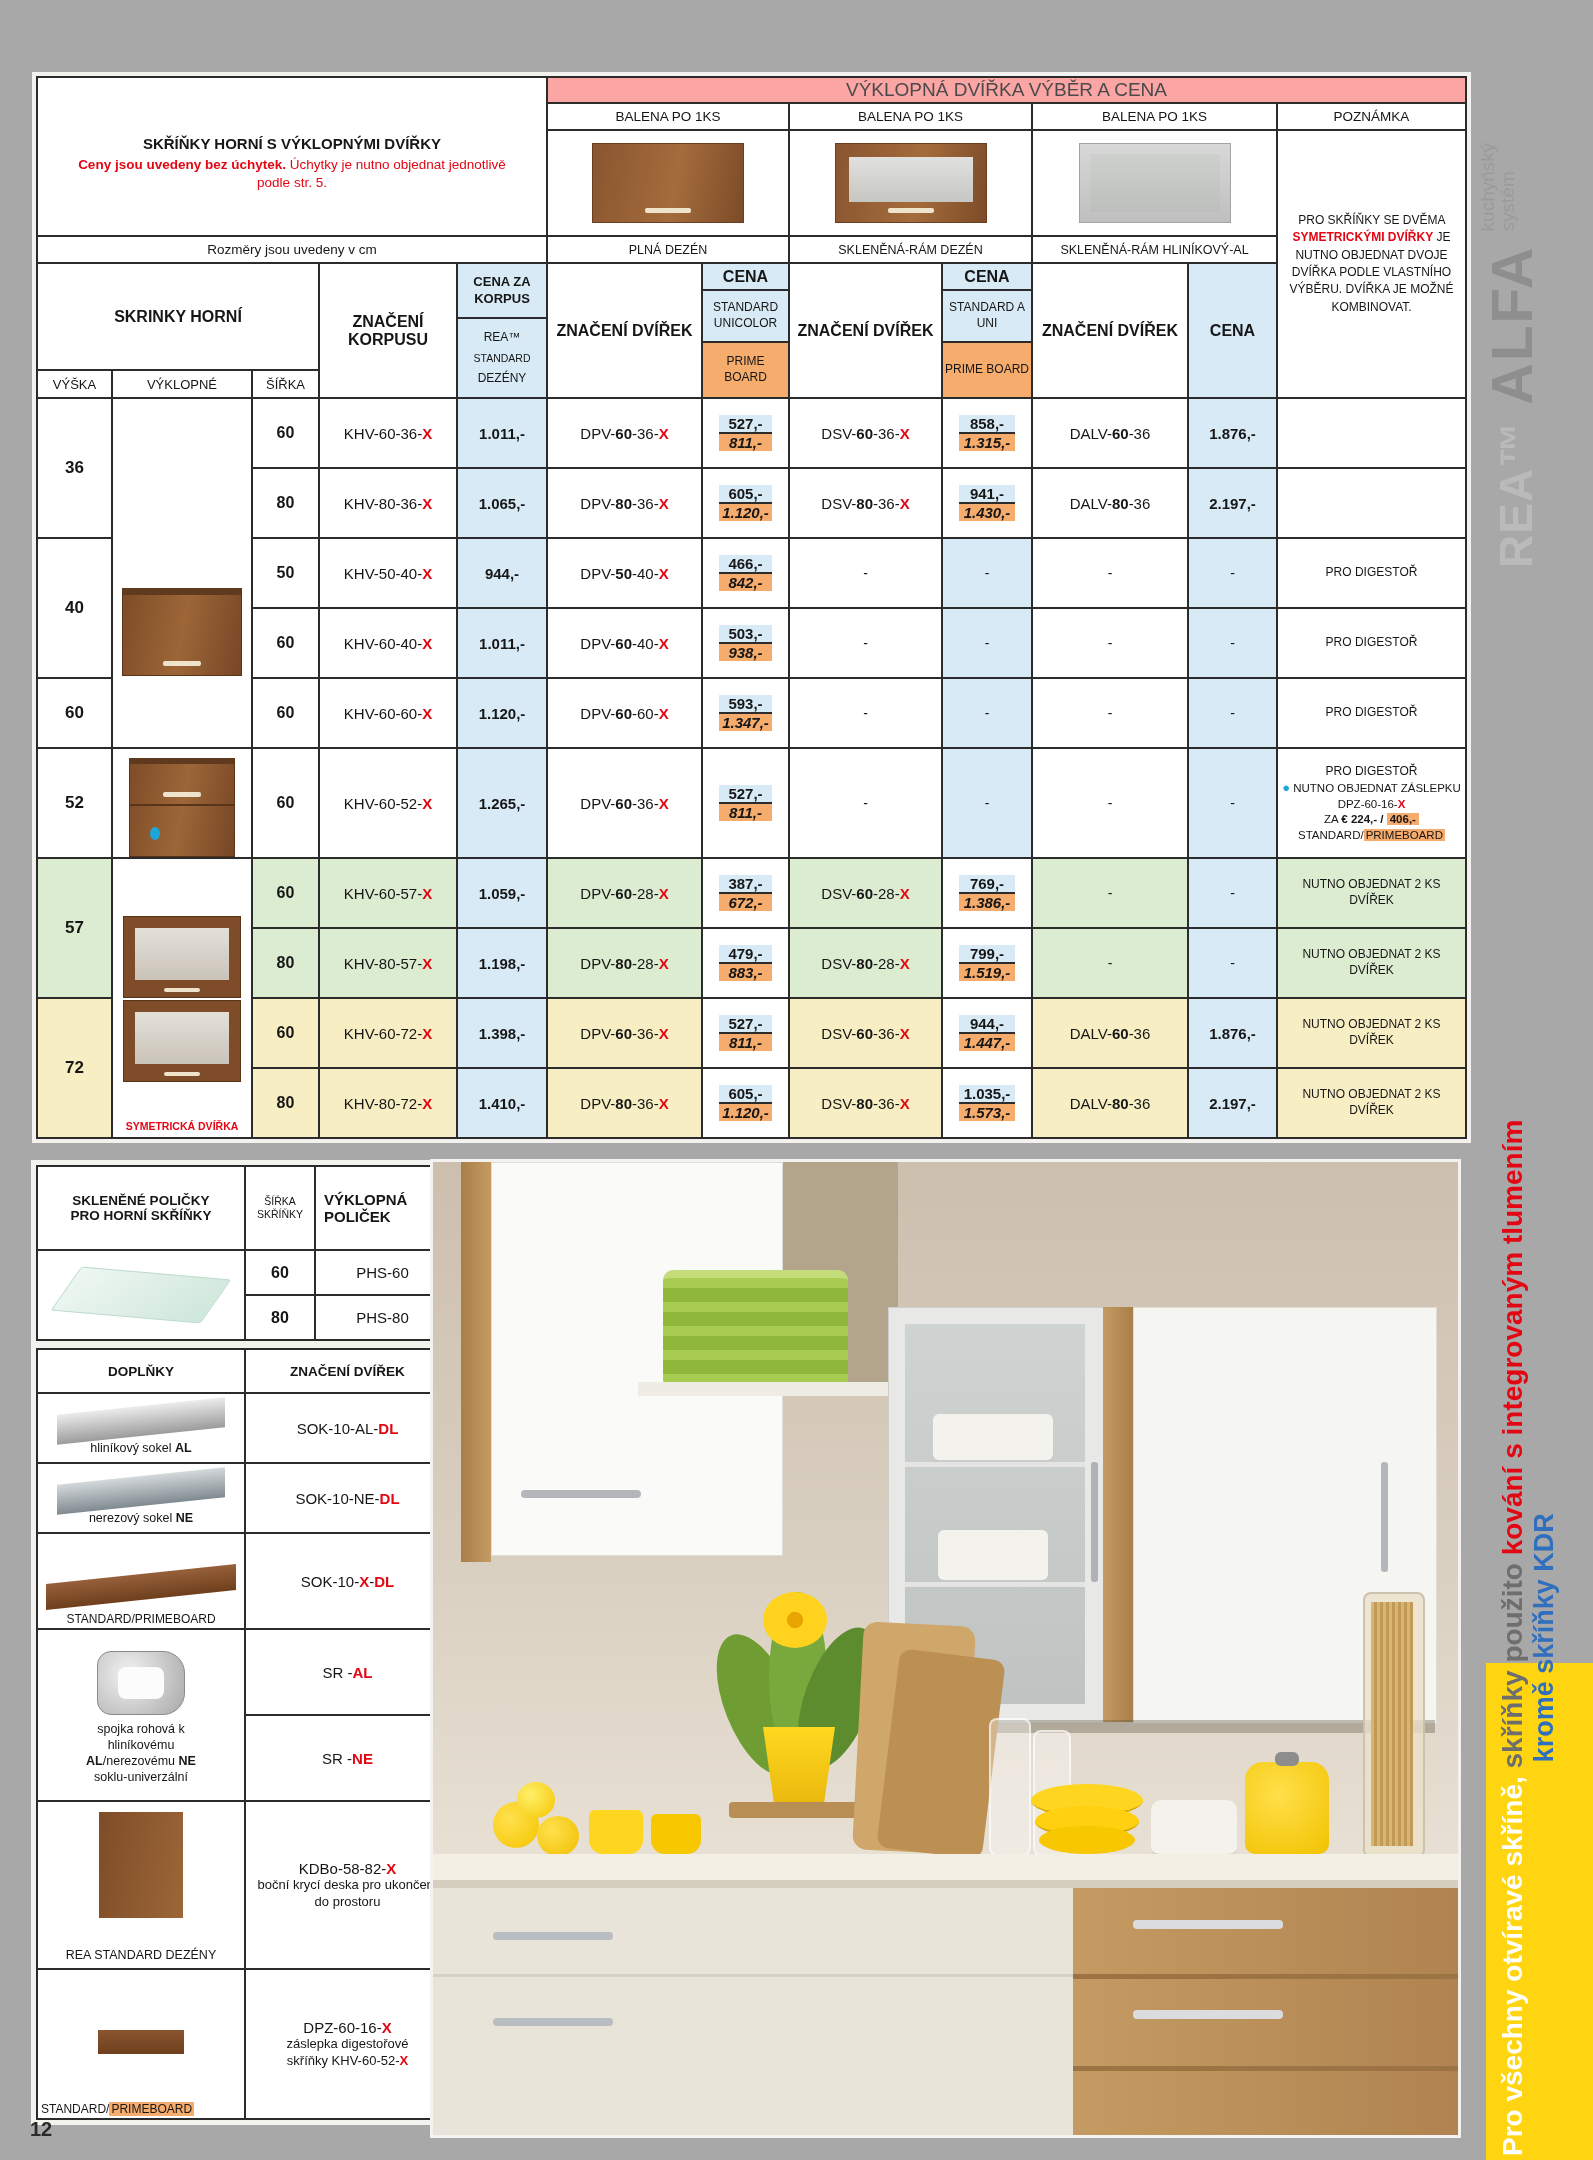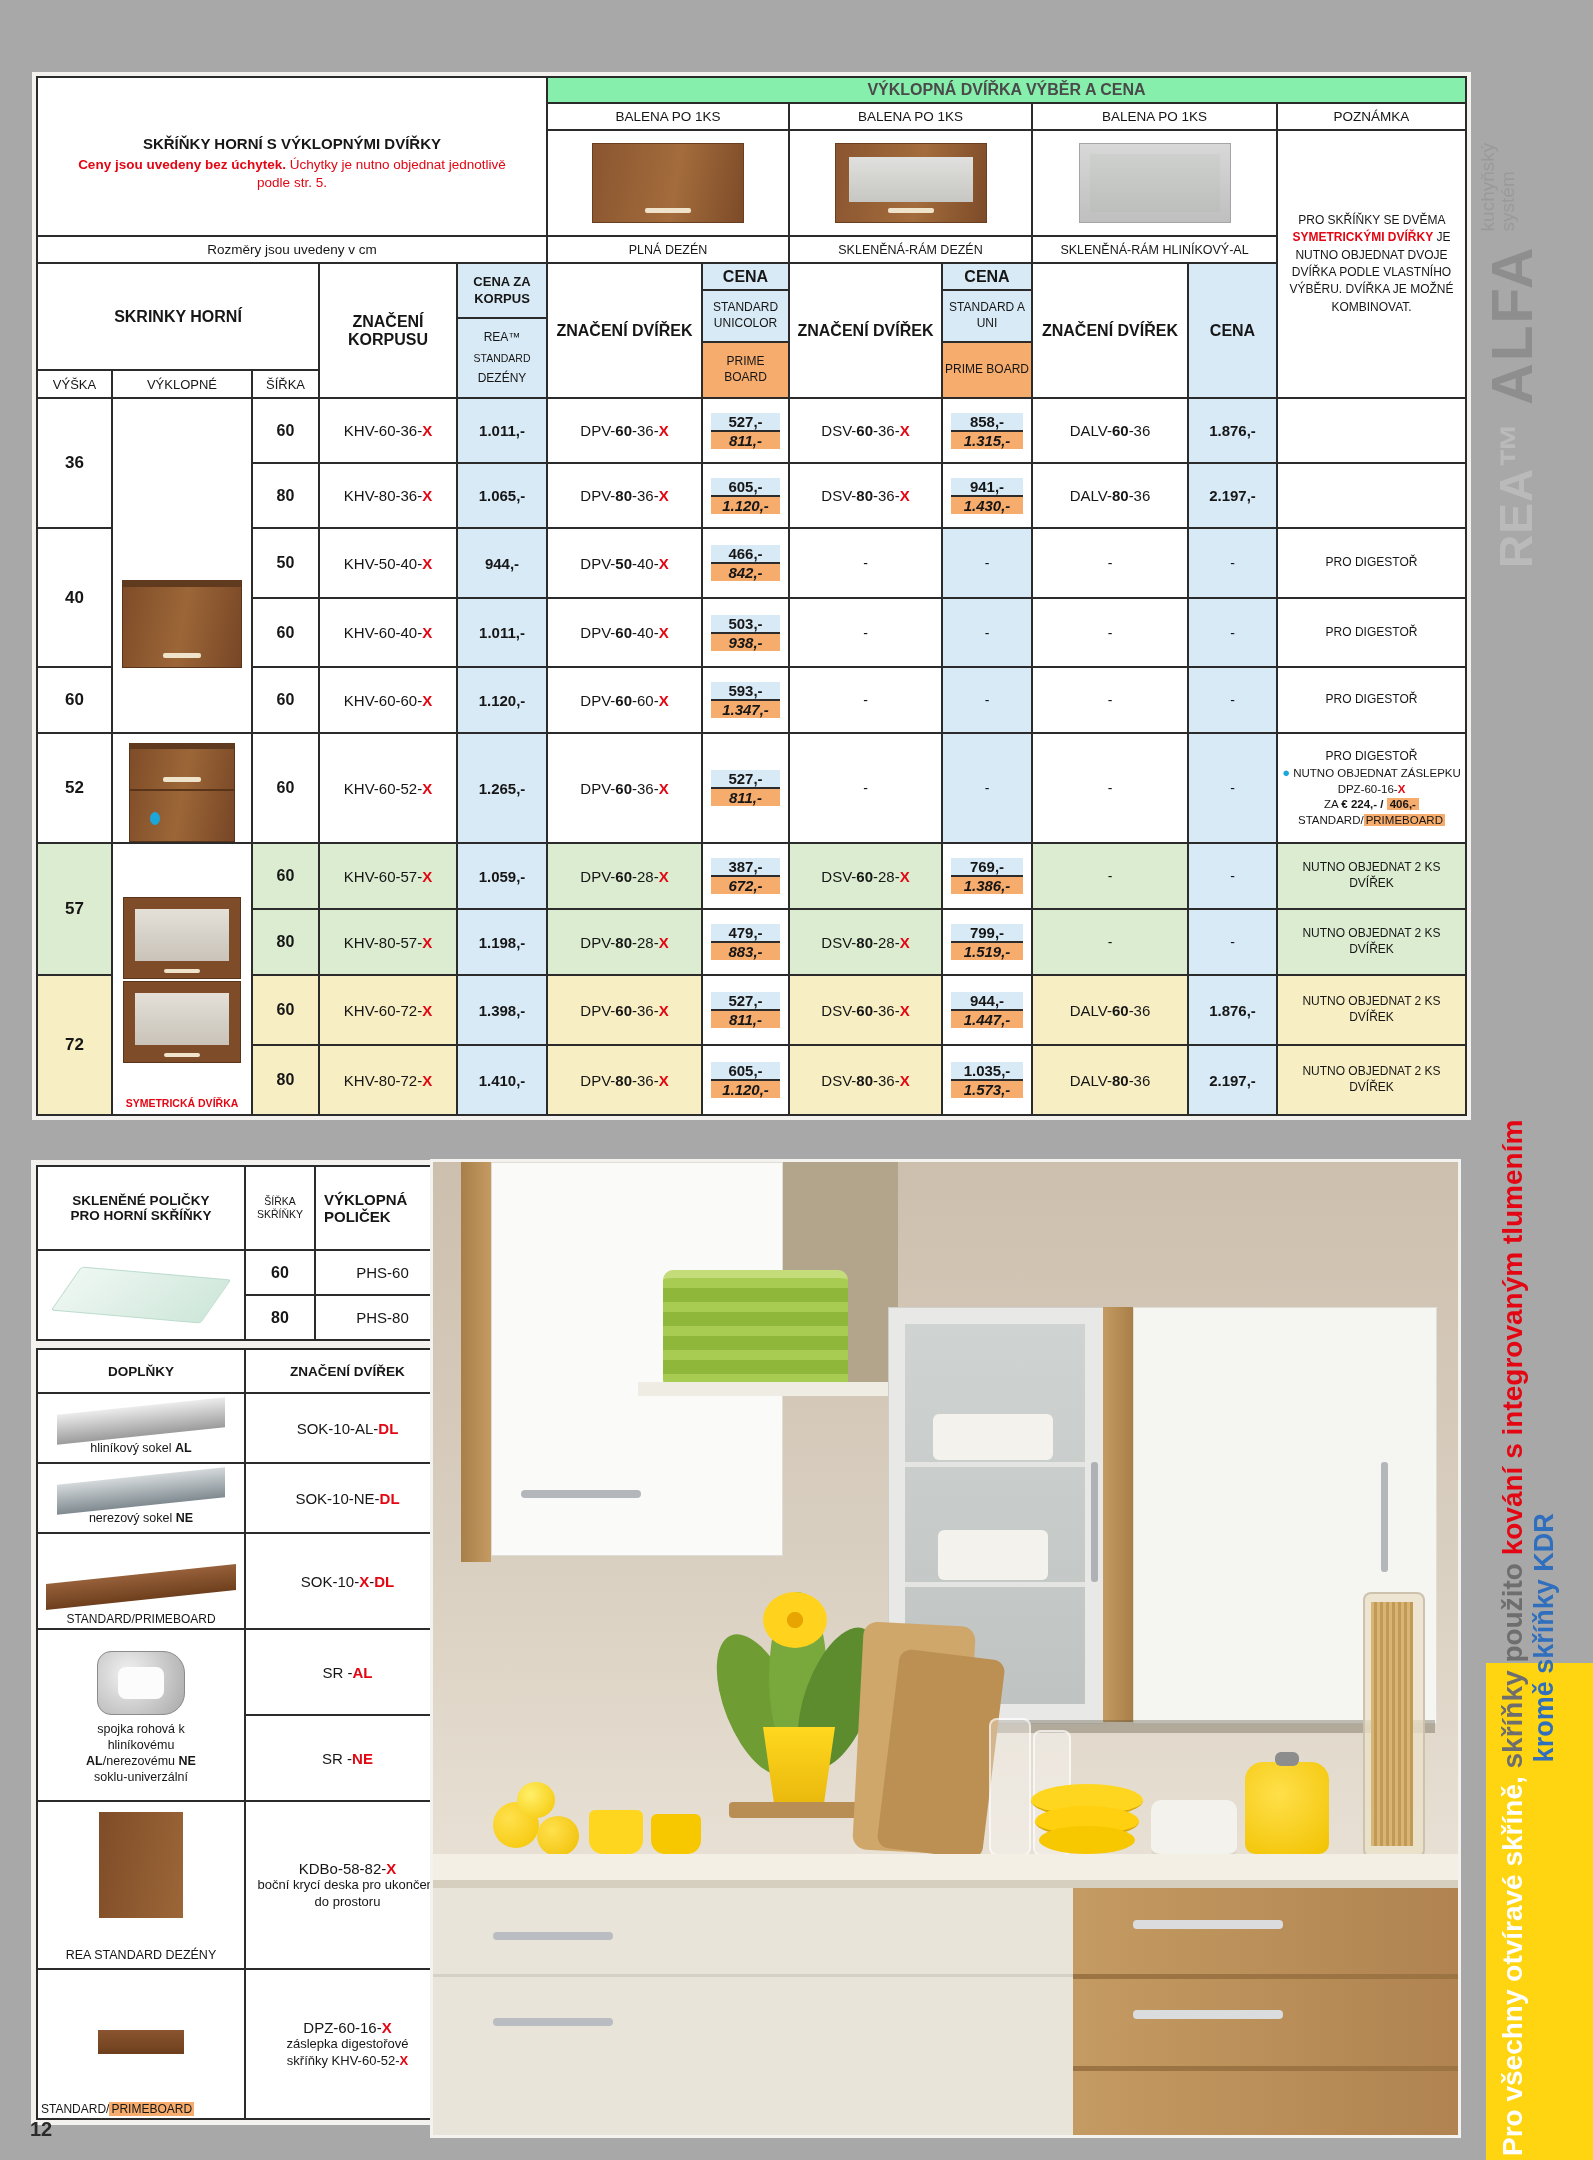--- a/index.html
+++ b/index.html
@@ -2,41 +2,41 @@
 <html><head>
 <meta charset="utf-8">
 <style>
   html,body{margin:0;padding:0;}
   .page{position:relative;width:1593px;height:2160px;background:#a8a8a8;overflow:hidden;
         font-family:"Liberation Sans",sans-serif;color:#161616;}
   
   table.mt{position:absolute;left:36px;top:76px;border-collapse:collapse;table-layout:fixed;
            background:#fff;box-shadow:0 0 0 4px #f3f2ee;}
   table.mt td{border:2px solid #2b2b2b;text-align:center;vertical-align:middle;padding:0 2px;overflow:hidden;}
-  .banner{background:#86efac;font-weight:700;font-size:16px;color:#4a4a4a;}
+  .banner{background:#fca5a5;font-weight:400;font-size:19px;color:#4a4a4a;}
   .hcell{font-size:13.5px;}
   .dz{font-size:12.5px;}
   .tc-title{font-weight:700;font-size:15px;margin:14px 6px 4px;}
   .tc-red{color:#e30613;font-size:13.5px;line-height:1.35;margin:0 28px;}
   .hb{font-weight:700;font-size:16px;}
   .blue{background:#d8eaf6;}
   .or{background:#f6ac6d;}
   .sm13{font-size:13px;line-height:1.25;}
   .mid{font-size:12px;font-weight:400;line-height:1.3;}
   .rea-cell{font-size:12px;font-weight:400;line-height:1.7;}
   .tiny{font-size:10.5px;}
   .subh{font-size:13px;font-weight:400;}
   .pozn-note{font-size:12px;line-height:1.45;padding:4px 6px;}
   .red-b{color:#e30613;font-weight:700;}
   .rx{color:#e30613;font-weight:700;}
   .c-sirka{font-weight:700;font-size:16px;}
   .c-code{font-size:15px;}
   .c-vyska{font-weight:700;font-size:17px;}
   .ck{font-weight:700;font-size:15px;background:#d8eaf6 !important;}
-  .c-split{padding:8px !important;}
+  .c-split{padding:16px !important;}
   .split{display:flex;flex-direction:column;height:100%;}
   .s-top{flex:1;background:#d8eaf6;font-weight:700;font-size:15px;display:flex;align-items:center;justify-content:center;border-bottom:2px solid #2b2b2b;}
   .s-bot{flex:1;background:#f6ac6d;font-weight:700;font-size:15px;display:flex;align-items:center;justify-content:center;font-style:italic;}
   .notec{font-size:12px;line-height:1.3;}
   .dashc{font-size:14px;}
   tr.gw .tint{background:#fff;}
   tr.gg .tint{background:#dcecd0;}
   tr.gy .tint{background:#f8eec3;}
   .vk{background:#fff;position:relative;vertical-align:top;}
   .hl{background:#f6ac6d;padding:0 2px;font-weight:400;}

